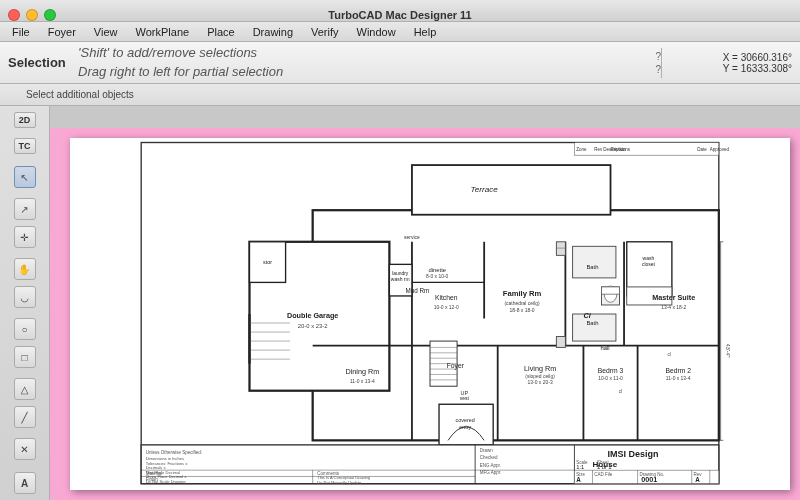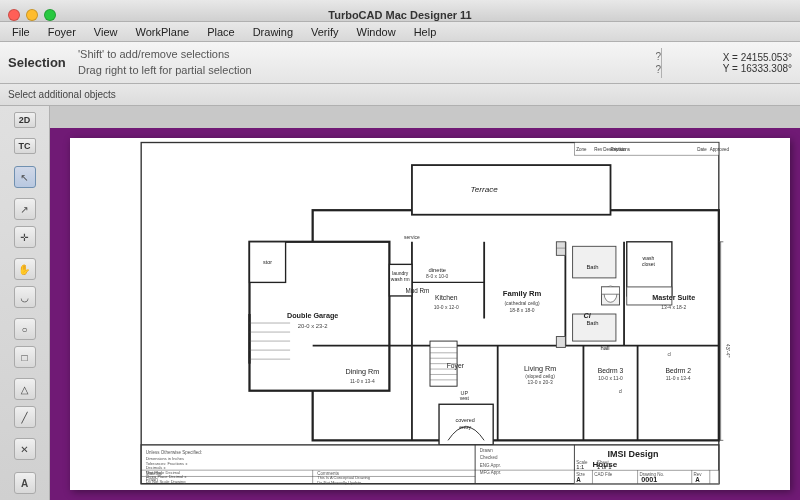--- a/index.html
+++ b/index.html
@@ -75,45 +75,46 @@
       padding: 0 8px;
       gap: 0;
     }
     #selection-label {
       font-size: 13px;
       font-weight: 600;
       color: #333;
       min-width: 70px;
     }
     #selection-help {
-      font-size: 11px;
+      font-size: 13px;
       color: #555;
       flex: 1;
       line-height: 1.4;
+      font-style: italic;
     }
     #coords {
       font-size: 10px;
       color: #333;
       text-align: right;
       min-width: 130px;
     }
     .toolbar-divider {
       width: 1px;
       height: 30px;
       background: #b0b0b0;
     }
 
     
     #toolbar2 {
       height: 22px;
       background: linear-gradient(to bottom, #e8e8e8, #dcdcdc);
       border-bottom: 1px solid #b0b0b0;
       display: flex;
       align-items: center;
-      padding: 0 8px;
+      padding: 0 26px;
     }
     #toolbar2 span {
       font-size: 10px;
       color: #444;
     }
 
     
     #left-toolbar {
       width: 50px;
       background: linear-gradient(to bottom, #e0e0e0, #d0d0d0);
@@ -222,21 +223,21 @@
   <div id="selection-help">
     <div>'Shift' to add/remove selections</div>
     <div>Drag right to left for partial selection</div>
   </div>
   <div style="font-size:10px;color:#666;display:flex;flex-direction:column;gap:2px;">
     <span>?</span>
     <span>?</span>
   </div>
   <div class="toolbar-divider"></div>
   <div id="coords">
-    <div>X = 24155.053°</div>
+    <div>X = 30660.316°</div>
     <div>Y = 16333.308°</div>
   </div>
 </div>
 
 <div id="toolbar2">
   <span>Select additional objects</span>
 </div>
 
 <div style="display:flex; height:calc(500px - 22px - 20px - 42px - 22px); position:relative;">
 
@@ -279,21 +280,21 @@
     </div>
     <div class="tool-separator"></div>
 
     <div class="tool-separator"></div>
 
   </div>
 
   <div style="flex:1; display:flex; flex-direction:column; position:relative;">
 
 
-    <div id="canvas-area" style="flex:1; background:#701a75; position:relative; overflow:hidden;text-align:center;">
+    <div id="canvas-area" style="flex:1; background:#f9a8d4; position:relative; overflow:hidden;text-align:center;">
       <div id="drawing-paper">
         
         <svg id="floor-plan-svg" viewBox="0 0 660 390" xmlns="http://www.w3.org/2000/svg" style="width:100%;height:100%;">
 
           <rect x="10" y="5" width="640" height="378" fill="white" stroke="#333" stroke-width="1.5"></rect>
 
           <rect x="490" y="5" width="160" height="14" fill="white" stroke="#333" stroke-width="0.5"></rect>
           <text x="530" y="14" font-size="5" fill="#333">Revisions</text>
           <text x="492" y="14" font-size="5" fill="#333">Zone</text>
           <text x="512" y="14" font-size="5" fill="#333">Rev</text>

